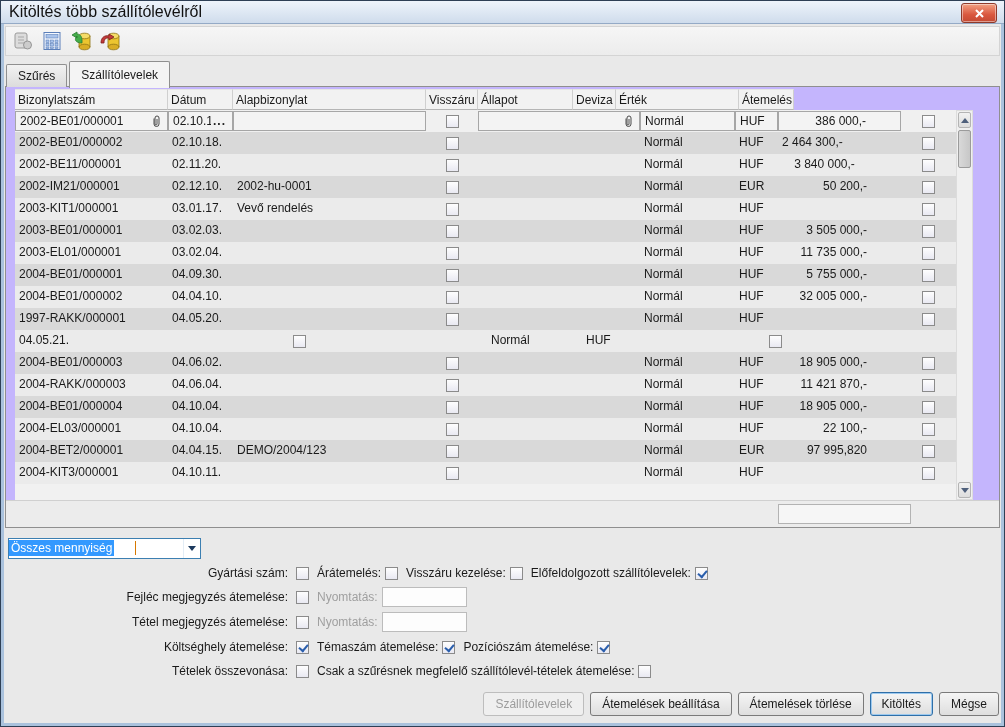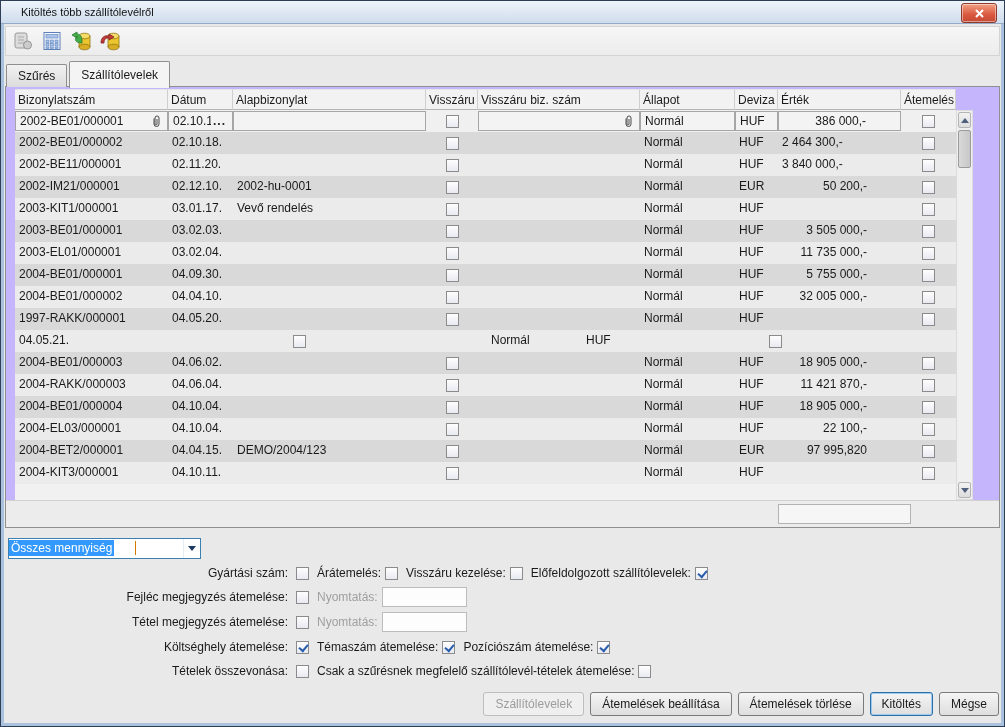--- a/index.html
+++ b/index.html
@@ -1,19 +1,19 @@
 <!DOCTYPE html>
 <html><head>
 <meta charset="utf-8">
 <style>
   html,body{margin:0;padding:0;}
   body{width:1005px;height:727px;overflow:hidden;font-family:"Liberation Sans",sans-serif;font-size:12px;color:#1a1a1a;background:#fff;}
   .window{position:relative;width:1005px;height:727px;box-sizing:border-box;background:#aac2dd;border:1px solid #2e3f55;}
   .titlebar{position:absolute;top:0;left:0;right:0;height:22px;background:linear-gradient(#eef4fb,#cfdcec);border-bottom:1px solid #94aac6;display:flex;align-items:center;}
-  .title{padding-left:20px;font-size:11px;color:#111;}
+  .title{padding-left:8px;font-size:16px;color:#111;}
   .closebtn{position:absolute;top:2px;right:7px;width:34px;height:18px;background:linear-gradient(#f2a183,#d9573e 60%,#c44a33);border:1px solid #8e3a2b;border-radius:3px;display:flex;align-items:center;justify-content:center;box-shadow:inset 0 0 0 1px rgba(255,255,255,.45);}
   .client{position:absolute;top:23px;left:3px;right:3px;bottom:3px;background:#e9e9e9;}
 
   
   .toolbar{position:absolute;top:2px;left:1px;right:1px;height:30px;background:linear-gradient(#f6f6f6,#ececec);border:1px solid #d4d4d4;display:flex;align-items:center;box-sizing:border-box;}
   .ticon{width:25px;height:25px;margin-left:4px;display:flex;align-items:center;justify-content:center;}
 
   
   .tabs{position:absolute;top:36px;left:2px;height:27px;display:flex;align-items:flex-end;z-index:3;}
   .tab{box-sizing:border-box;border:1px solid #8f8f8f;border-bottom:none;border-radius:2px 2px 0 0;padding:4px 11px 3px;background:linear-gradient(#f2f2f2,#dcdcdc);margin-right:2px;height:23px;}
@@ -137,21 +137,20 @@
       <div class="tab">Szűrés</div>
       <div class="tab active">Szállítólevelek</div>
     </div>
 
     <div class="tabpanel">
       <div class="gridheader">
         <div class="hcell c1">Bizonylatszám</div>
         <div class="hcell c2">Dátum</div>
         <div class="hcell c3">Alapbizonylat</div>
         <div class="hcell c4">Visszáru</div>
-        <div class="hcell c5">Visszáru biz. szám</div>
         <div class="hcell c6">Állapot</div>
         <div class="hcell c7">Deviza</div>
         <div class="hcell c8" style="text-align:left;padding-right:3px;">Érték</div>
         <div class="hcell c9">Átemelés</div>
       </div>
       <div class="gridrows" id="gridrows">
           <div class="row editing">
             <div class="cell c1 editcell">
               <span class="txt">2002-BE01/000001</span>
               <svg width="9" height="13" viewBox="0 0 9 13" style="flex:none;margin:0 2px;">
@@ -205,21 +204,21 @@
           <div class="row light">
             <div class="cell c1"><span class="txt">2002-BE11/000001</span></div>
             <div class="cell c2"><span class="txt">02.11.20.</span></div>
             <div class="cell c3"><span class="txt"></span></div>
             <div class="cell ccb c4">
               <span class="cb"></span>
             </div>
             <div class="cell c5"><span class="txt"></span></div>
             <div class="cell c6"><span class="txt">Normál</span></div>
             <div class="cell c7"><span class="txt">HUF</span></div>
-            <div class="cell c8" style="text-align: left;"><span class="txt">3 840 000,-</span></div>
+            <div class="cell c8" style="text-align: center;"><span class="txt">3 840 000,-</span></div>
             <div class="cell ccb c9">
               <span class="cb"></span>
             </div>
           </div>
           <div class="row dark">
             <div class="cell c1"><span class="txt">2002-IM21/000001</span></div>
             <div class="cell c2"><span class="txt">02.12.10.</span></div>
             <div class="cell c3"><span class="txt">2002-hu-0001</span></div>
             <div class="cell ccb c4">
               <span class="cb"></span>

